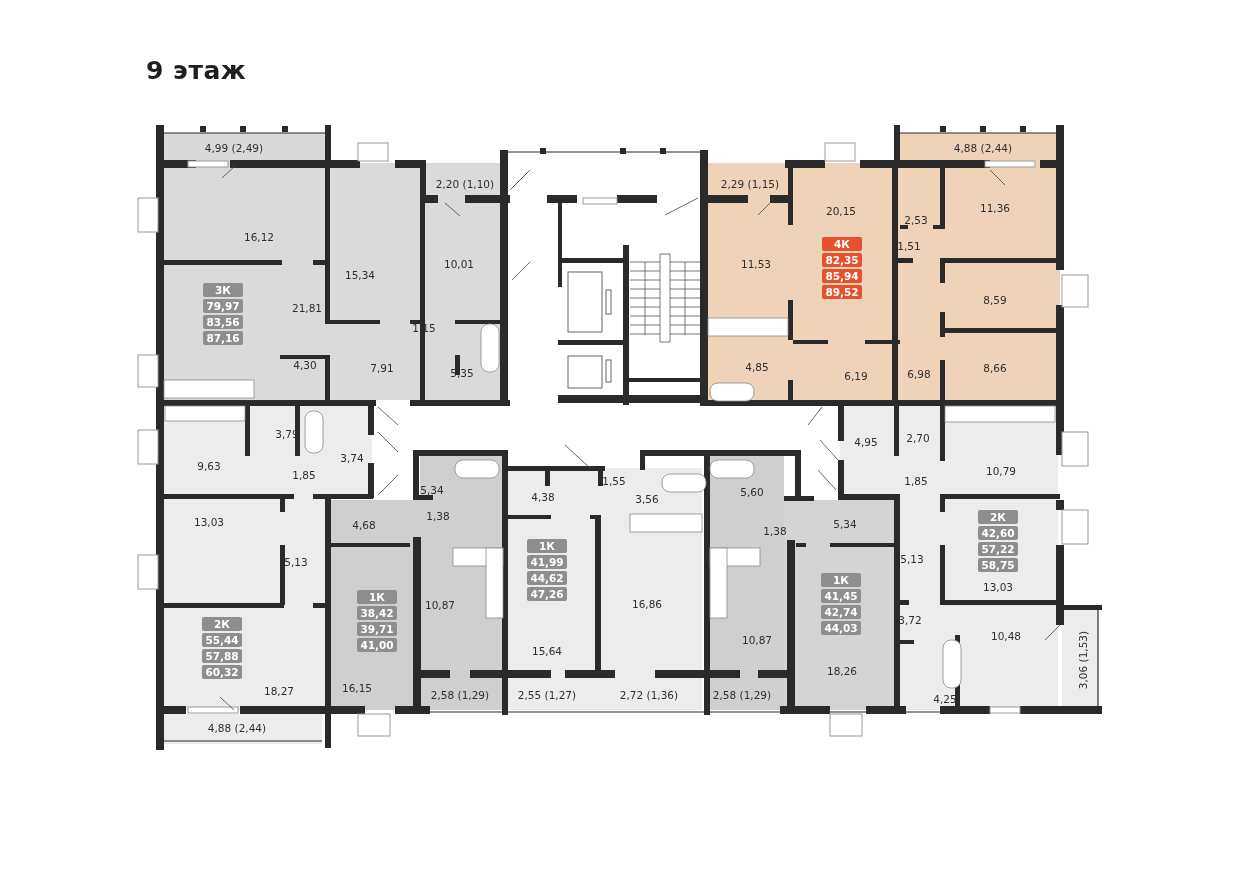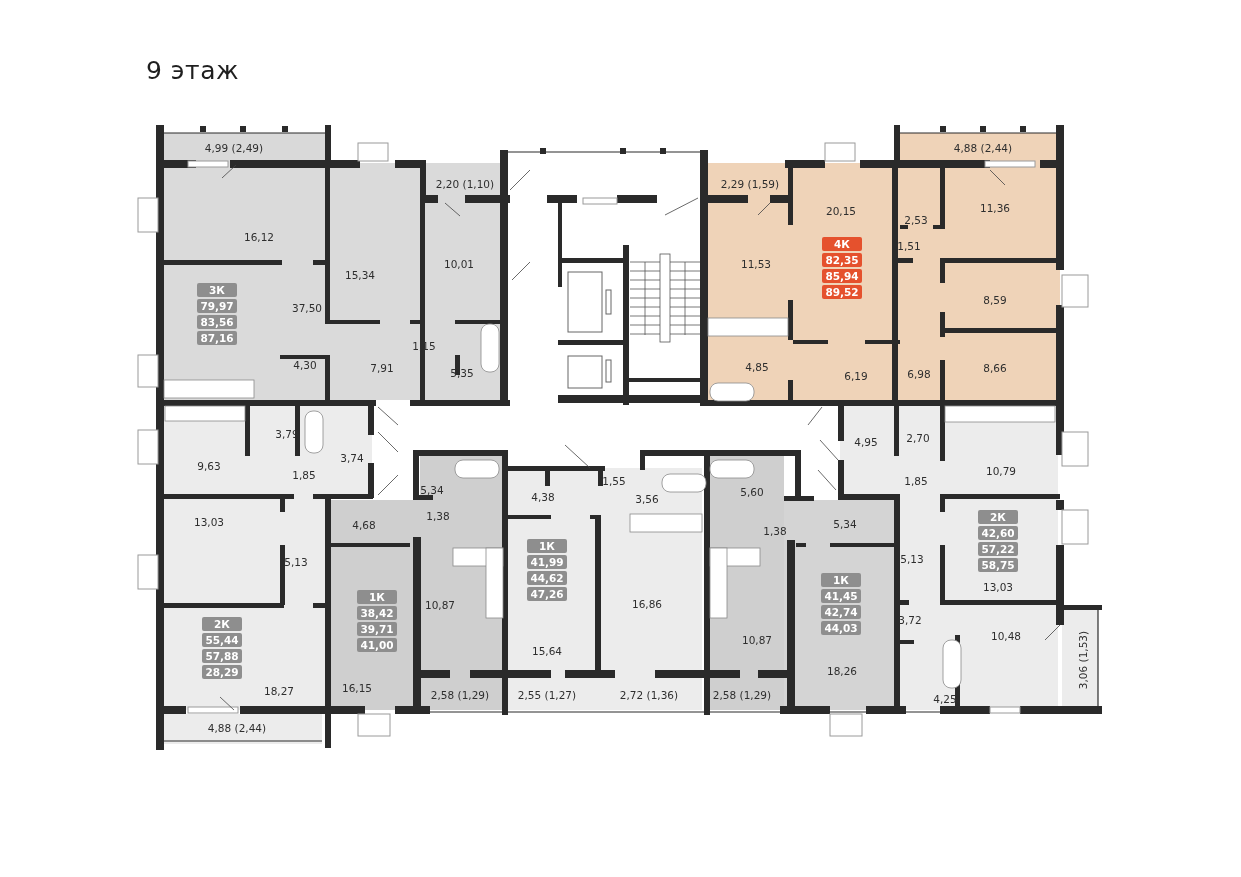--- a/index.html
+++ b/index.html
@@ -1,17 +1,17 @@
 <!DOCTYPE html>
 <html><head>
 <meta charset="utf-8">
 <style>
   html,body{margin:0;padding:0;background:#ffffff;}
   body{width:1241px;height:877px;position:relative;overflow:hidden;font-family:"DejaVu Sans","Liberation Sans",sans-serif;color:#2b2b2b;}
-  #floor-title{position:absolute;left:146px;top:56px;font-size:25px;font-weight:400;color:#1f1f1f;letter-spacing:0.5px;text-align:center;}
+  #floor-title{position:absolute;left:146px;top:56px;font-size:25px;font-weight:700;color:#1f1f1f;letter-spacing:0.5px;text-align:center;}
   #plan{position:absolute;left:0;top:0;width:1241px;height:877px;}
   .room-label{position:absolute;font-size:10.5px;color:#2e2e2e;white-space:nowrap;transform:translate(-50%,-50%);}
   .room-label.vert{transform:translate(-50%,-50%) rotate(-90deg);}
   .badge{position:absolute;width:40px;display:flex;flex-direction:column;gap:2px;transform:translateX(-50%);}
   .badge span{display:block;height:14px;line-height:14px;text-align:center;color:#fff;font-size:10.5px;font-weight:700;background:#8e8e8e;border-radius:2px;}
   .badge.hl span{background:#e5512d;}
   #watermark{position:absolute;left:890px;top:722px;font-size:44px;color:rgba(255,255,255,0.55);font-weight:300;letter-spacing:2px;}
 </style>
 </head>
 <body>
@@ -296,30 +296,30 @@
     <line x1="220" y1="697" x2="234" y2="710"></line>
     <line x1="565" y1="445" x2="590" y2="468"></line>
     <line x1="1045" y1="640" x2="1060" y2="625"></line>
   </g>
 </svg>
 
 <div>
 
   <div class="room-label" style="left:234px;top:148px">4,99 (2,49)</div>
   <div class="room-label" style="left:259px;top:237px">16,12</div>
-  <div class="room-label" style="left:307px;top:308px">37,50</div>
+  <div class="room-label" style="left:307px;top:308px">21,81</div>
   <div class="room-label" style="left:360px;top:275px">15,34</div>
   <div class="room-label" style="left:465px;top:184px">2,20 (1,10)</div>
   <div class="room-label" style="left:459px;top:264px">10,01</div>
-  <div class="room-label" style="left:424px;top:346px">1,15</div>
+  <div class="room-label" style="left:424px;top:328px">1,15</div>
   <div class="room-label" style="left:382px;top:368px">7,91</div>
   <div class="room-label" style="left:305px;top:365px">4,30</div>
   <div class="room-label" style="left:462px;top:373px">5,35</div>
 
-  <div class="room-label" style="left:750px;top:184px">2,29 (1,59)</div>
+  <div class="room-label" style="left:750px;top:184px">2,29 (1,15)</div>
   <div class="room-label" style="left:841px;top:211px">20,15</div>
   <div class="room-label" style="left:756px;top:264px">11,53</div>
   <div class="room-label" style="left:983px;top:148px">4,88 (2,44)</div>
   <div class="room-label" style="left:995px;top:208px">11,36</div>
   <div class="room-label" style="left:916px;top:220px">2,53</div>
   <div class="room-label" style="left:909px;top:246px">1,51</div>
   <div class="room-label" style="left:995px;top:300px">8,59</div>
   <div class="room-label" style="left:995px;top:368px">8,66</div>
   <div class="room-label" style="left:757px;top:367px">4,85</div>
   <div class="room-label" style="left:856px;top:376px">6,19</div>
@@ -361,37 +361,37 @@
   <div class="room-label" style="left:1001px;top:471px">10,79</div>
   <div class="room-label" style="left:916px;top:481px">1,85</div>
   <div class="room-label" style="left:912px;top:559px">5,13</div>
   <div class="room-label" style="left:998px;top:587px">13,03</div>
   <div class="room-label" style="left:910px;top:620px">3,72</div>
   <div class="room-label" style="left:1006px;top:636px">10,48</div>
   <div class="room-label" style="left:945px;top:699px">4,25</div>
   <div class="room-label vert" style="left:1083px;top:660px">3,06 (1,53)</div>
 </div>
 
-<div class="badge" style="left:217px;top:283px">
+<div class="badge" style="left:223px;top:283px">
   <span>3К</span>
   <span>79,97</span>
   <span>83,56</span>
   <span>87,16</span>
 </div>
 <div class="badge hl" style="left:842px;top:237px">
   <span>4К</span>
   <span>82,35</span>
   <span>85,94</span>
   <span>89,52</span>
 </div>
 <div class="badge" style="left:222px;top:617px">
   <span>2К</span>
   <span>55,44</span>
   <span>57,88</span>
-  <span>28,29</span>
+  <span>60,32</span>
 </div>
 <div class="badge" style="left:377px;top:590px">
   <span>1К</span>
   <span>38,42</span>
   <span>39,71</span>
   <span>41,00</span>
 </div>
 <div class="badge" style="left:547px;top:539px">
   <span>1К</span>
   <span>41,99</span>

